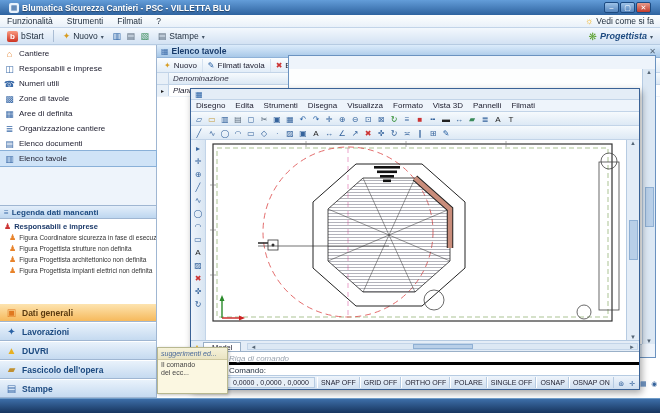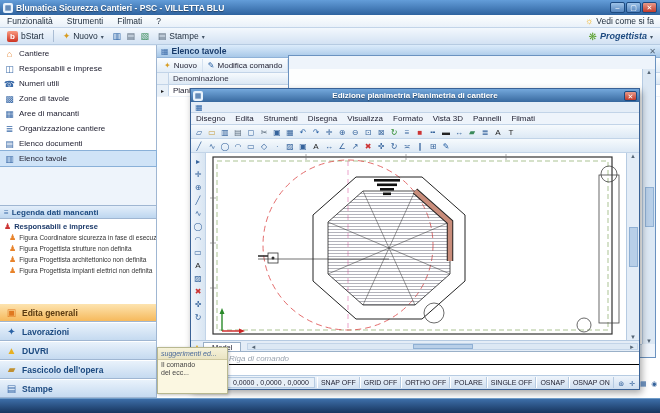--- a/index.html
+++ b/index.html
@@ -1,20 +1,20 @@
 <!DOCTYPE html>
 <html><head>
 <meta charset="utf-8">
 <style>
 *{margin:0;padding:0;box-sizing:border-box;font-family:"Liberation Sans","DejaVu Sans",sans-serif;}
 html,body{width:660px;height:413px;overflow:hidden;}
 .app{position:relative;width:660px;height:413px;background:#d6e4f2;font-size:9px;color:#1c2a3a;overflow:hidden;}
 
 
-.titlebar{position:absolute;top:0;left:0;right:0;height:15px;background:linear-gradient(#639dd9,#2f639f);display:flex;align-items:center;padding:0 3px;color:#fff;z-index:6;}
+.titlebar{position:absolute;top:0;left:0;right:0;height:15px;background:linear-gradient(#639dd9,#2f639f);display:flex;align-items:center;padding:0 9px;color:#fff;z-index:6;}
 .ticon{width:10px;height:10px;background:#e8f2fc;border-radius:2px;color:#2f639f;font-size:7px;line-height:10px;text-align:center;margin-right:3px;}
 .ttext{font-weight:bold;font-size:8.5px;flex:1;white-space:nowrap;text-shadow:0 1px 1px rgba(0,0,0,.4);}
 .winbtns{display:flex;gap:1px;}
 .winbtn{width:15px;height:11px;border:1px solid #1c4a80;border-radius:2px;background:linear-gradient(#9ec3e8,#5585bd);color:#fff;font-size:7px;line-height:9px;text-align:center;}
 .winbtn.close{background:linear-gradient(#e89a8a,#c23a2a);}
 
 
 .menubar{position:absolute;top:15px;left:0;right:0;height:13px;background:linear-gradient(#fdfefe,#e9f1f9);border-bottom:1px solid #c2d4e8;display:flex;align-items:center;font-size:8.5px;z-index:6;}
 .mitem{padding:0 7px;height:100%;display:flex;align-items:center;}
 .mspacer{flex:1;}
@@ -54,21 +54,21 @@
 .main{position:absolute;top:45px;left:157px;right:0;bottom:15px;background:#fff;}
 .panel-header{height:13px;background:linear-gradient(#dcecfb,#a8c8e8);border-bottom:1px solid #8fb2d8;display:flex;align-items:center;gap:3px;padding:0 4px;font-weight:bold;color:#173a6a;font-size:8.5px;}
 .ph-spacer{flex:1;}
 .ph-ico{color:#3a6aa8;font-size:8px;}
 .panel-toolbar{height:15px;background:linear-gradient(#fbfdff,#e2edf8);border-bottom:1px solid #c2d4e8;display:flex;align-items:center;padding:0 2px;font-size:8px;color:#223;}
 .ptbtn{display:flex;align-items:center;gap:3px;padding:0 5px;height:13px;border-right:1px solid #d5e2f0;}
 .pticon{font-size:8px;}
 .table-head{height:12px;background:linear-gradient(#f6fafd,#dce8f4);border-bottom:1px solid #c2d4e8;display:flex;align-items:center;font-size:8px;color:#334;}
 .gutter{width:12px;height:100%;background:#e8f0f8;border-right:1px solid #c2d4e8;display:flex;align-items:center;justify-content:center;font-size:6px;color:#222;}
 .t-row{height:12px;display:flex;align-items:center;font-size:8px;color:#223;border-bottom:1px solid #eef3f9;}
-.cellpad{padding-left:4px;}
+.cellpad{padding-left:4px;font-style:italic;}
 
 
 .tavola{position:absolute;left:131px;top:10px;width:368px;height:303px;z-index:2;border:1px solid #6a92c0;background:#eef4fb;}
 .tv-title{height:13px;background:linear-gradient(#8cbbe8,#4a7cb8);color:#fff;font-weight:bold;font-size:8.5px;display:flex;align-items:center;justify-content:center;position:relative;}
 .tv-close{position:absolute;right:2px;top:1px;width:13px;height:10px;background:linear-gradient(#e89a8a,#c23a2a);border:1px solid #8a2a1a;border-radius:2px;color:#fff;font-size:6px;line-height:9px;text-align:center;}
 .tv-body{position:absolute;top:13px;left:0;right:13px;bottom:13px;background:#fdfefe;}
 .tv-vscroll{position:absolute;top:13px;right:0;width:13px;bottom:13px;background:#dce8f4;border-left:1px solid #b6cbe2;display:flex;flex-direction:column;justify-content:space-between;align-items:center;font-size:6px;color:#567;}
 .tv-hscroll{position:absolute;left:0;right:13px;bottom:0;height:13px;background:#dce8f4;border-top:1px solid #b6cbe2;display:flex;justify-content:space-between;align-items:center;font-size:6px;color:#567;padding:0 2px;}
 .sthumb{background:#b8cfe8;border:1px solid #8fb0d4;}
 
@@ -86,21 +86,21 @@
 .cad-left .cicon{width:12px;height:13px;line-height:13px;}
 .cad-canvas{flex:1;position:relative;background:#fff;overflow:hidden;}
 .cad-vscroll{width:13px;background:#e4edf7;border-left:1px solid #b6cbe2;display:flex;flex-direction:column;justify-content:space-between;align-items:center;font-size:6px;color:#567;}
 .vthumb{width:9px;height:40px;}
 .cad-modelstrip{height:11px;background:#e4edf7;border-top:1px solid #b6cbe2;display:flex;align-items:stretch;font-size:7.5px;color:#223;}
 .model-warn{width:12px;display:flex;align-items:center;justify-content:center;font-size:7px;}
 .model-tab{background:#fff;border:1px solid #9ab0c8;border-bottom:none;padding:0 8px;display:flex;align-items:center;margin-top:1px;}
 .cad-hscroll{flex:1;display:flex;align-items:center;justify-content:space-between;font-size:6px;color:#567;padding:0 2px;background:#dce8f4;margin:2px 1px 1px 6px;border:1px solid #c2d4e8;}
 .hthumb{height:5px;width:60px;}
 .cad-cmd{height:24px;background:#fff;border-top:1px solid #9ab0c8;font-size:8px;padding-left:38px;}
-.cmd-hist{color:#9aa4b0;font-style:italic;height:13px;line-height:13px;border-bottom:1px solid #000000;}
+.cmd-hist{color:#9aa4b0;font-style:italic;height:13px;line-height:13px;border-bottom:3px solid #000000;}
 .cmd-line{height:10px;display:flex;align-items:center;gap:3px;}
 .cmd-input{border:none;outline:none;flex:1;height:9px;font-size:8px;font-family:"Liberation Sans",sans-serif;}
 .cad-status{height:14px;background:linear-gradient(#eef4fb,#cfdeef);border-top:1px solid #b6cbe2;display:flex;align-items:center;font-size:7px;color:#223;padding-left:36px;}
 .coords{padding:0 5px;border:1px solid #b6cbe2;background:#e8f0f8;height:11px;line-height:10px;margin-right:2px;white-space:nowrap;}
 .stat-seg{padding:0 3px;border-right:1px solid #b6cbe2;border-left:1px solid #fff;height:11px;line-height:11px;white-space:nowrap;}
 .stat-icons{display:flex;margin-left:2px;}
 .stat-icons .cicon{width:11px;height:11px;line-height:11px;font-size:7px;}
 
 
 .suggestions{position:absolute;left:157px;top:347px;width:71px;height:47px;z-index:5;background:#fbf7e1;border:1px solid #b8b890;box-shadow:1px 1px 3px rgba(0,0,0,.25);font-size:7px;}
@@ -183,21 +183,21 @@
         <div class="navitem">
         <span class="nicon">☎</span>
         <span>Numeri utili</span>
       </div>
         <div class="navitem">
         <span class="nicon">▩</span>
         <span>Zone di tavole</span>
       </div>
         <div class="navitem">
         <span class="nicon">▦</span>
-        <span>Aree di mancanti</span>
+        <span>Aree di definita</span>
       </div>
         <div class="navitem">
         <span class="nicon">≣</span>
         <span>Organizzazione cantiere</span>
       </div>
         <div class="navitem">
         <span class="nicon">▤</span>
         <span>Elenco documenti</span>
       </div>
         <div class="navitem selected">
@@ -233,21 +233,21 @@
             <span class="wicon">♟</span>
             <span>Figura Progettista impianti elettrici non definita</span>
           </div>
           </div>
       </div>
     </div>
     <div class="sections">
 
     <div class="section selected">
         <span class="sicon" style="color: rgb(224, 120, 32);">▣</span>
-        <span>Edita generali</span>
+        <span>Dati generali</span>
       </div>
         <div class="section">
         <span class="sicon" style="color: rgb(42, 98, 165);">✦</span>
         <span>Lavorazioni</span>
       </div>
         <div class="section">
         <span class="sicon" style="color: rgb(232, 176, 32);">▲</span>
         <span>DUVRI</span>
       </div>
         <div class="section">
@@ -269,21 +269,21 @@
       <span class="ph-ico" style="color:#556677;">✕</span>
     </div>
     <div class="panel-toolbar">
 
     <span class="ptbtn">
         <span class="pticon" style="color: rgb(216, 156, 32);">✦</span>
         <span>Nuovo</span>
       </span>
         <span class="ptbtn">
         <span class="pticon" style="color: rgb(42, 98, 165);">✎</span>
-        <span>Modifica comando</span>
+        <span>Filmati tavola</span>
       </span>
         <span class="ptbtn">
         <span class="pticon" style="color: rgb(204, 51, 51);">✖</span>
         <span>Elimina</span>
       </span>
       </div>
     <div class="table-head">
       <span class="gutter"></span>
       <span class="cellpad">Denominazione</span>
     </div>
@@ -303,25 +303,20 @@
         <span>▼</span>
       </div>
       <div class="tv-hscroll">
         <span>◄</span>
         <span class="sthumb hthumb"></span>
         <span>►</span>
       </div>
     </div>
 
     <div class="cad">
-      <div class="cad-title">
-        <span class="ticon">▦</span>
-        <span class="ct-text">Edizione planimetria Planimetria di cantiere</span>
-        <span class="winbtn close" style="width:13px;height:10px;">✕</span>
-      </div>
       <div class="cad-quick">
         <span class="cicon" style="color:#2a62a5">▦</span>
       </div>
       <div class="cad-menus">
 
       <span class="cmenu">Disegno</span>
           <span class="cmenu">Edita</span>
           <span class="cmenu">Strumenti</span>
           <span class="cmenu">Disegna</span>
           <span class="cmenu">Visualizza</span>
@@ -473,20 +468,24 @@
         <span class="model-warn" style="color:#e8b020">▲</span>
         <span class="model-tab">Model</span>
         <span class="cad-hscroll">
           <span>◄</span>
           <span class="sthumb hthumb"></span>
           <span>►</span>
         </span>
       </div>
       <div class="cad-cmd">
         <div class="cmd-hist">Riga di comando</div>
+        <div class="cmd-line">
+          <span>Comando:</span>
+          <input class="cmd-input" style="">
+        </div>
       </div>
       <div class="cad-status">
         <span class="coords">0,0000 , 0,0000 , 0,0000</span>
         <span style="display:flex;">
 
         <span class="stat-seg">SNAP OFF</span>
             <span class="stat-seg">GRID OFF</span>
             <span class="stat-seg">ORTHO OFF</span>
             <span class="stat-seg">POLARE</span>
             <span class="stat-seg">SINGLE OFF</span>

